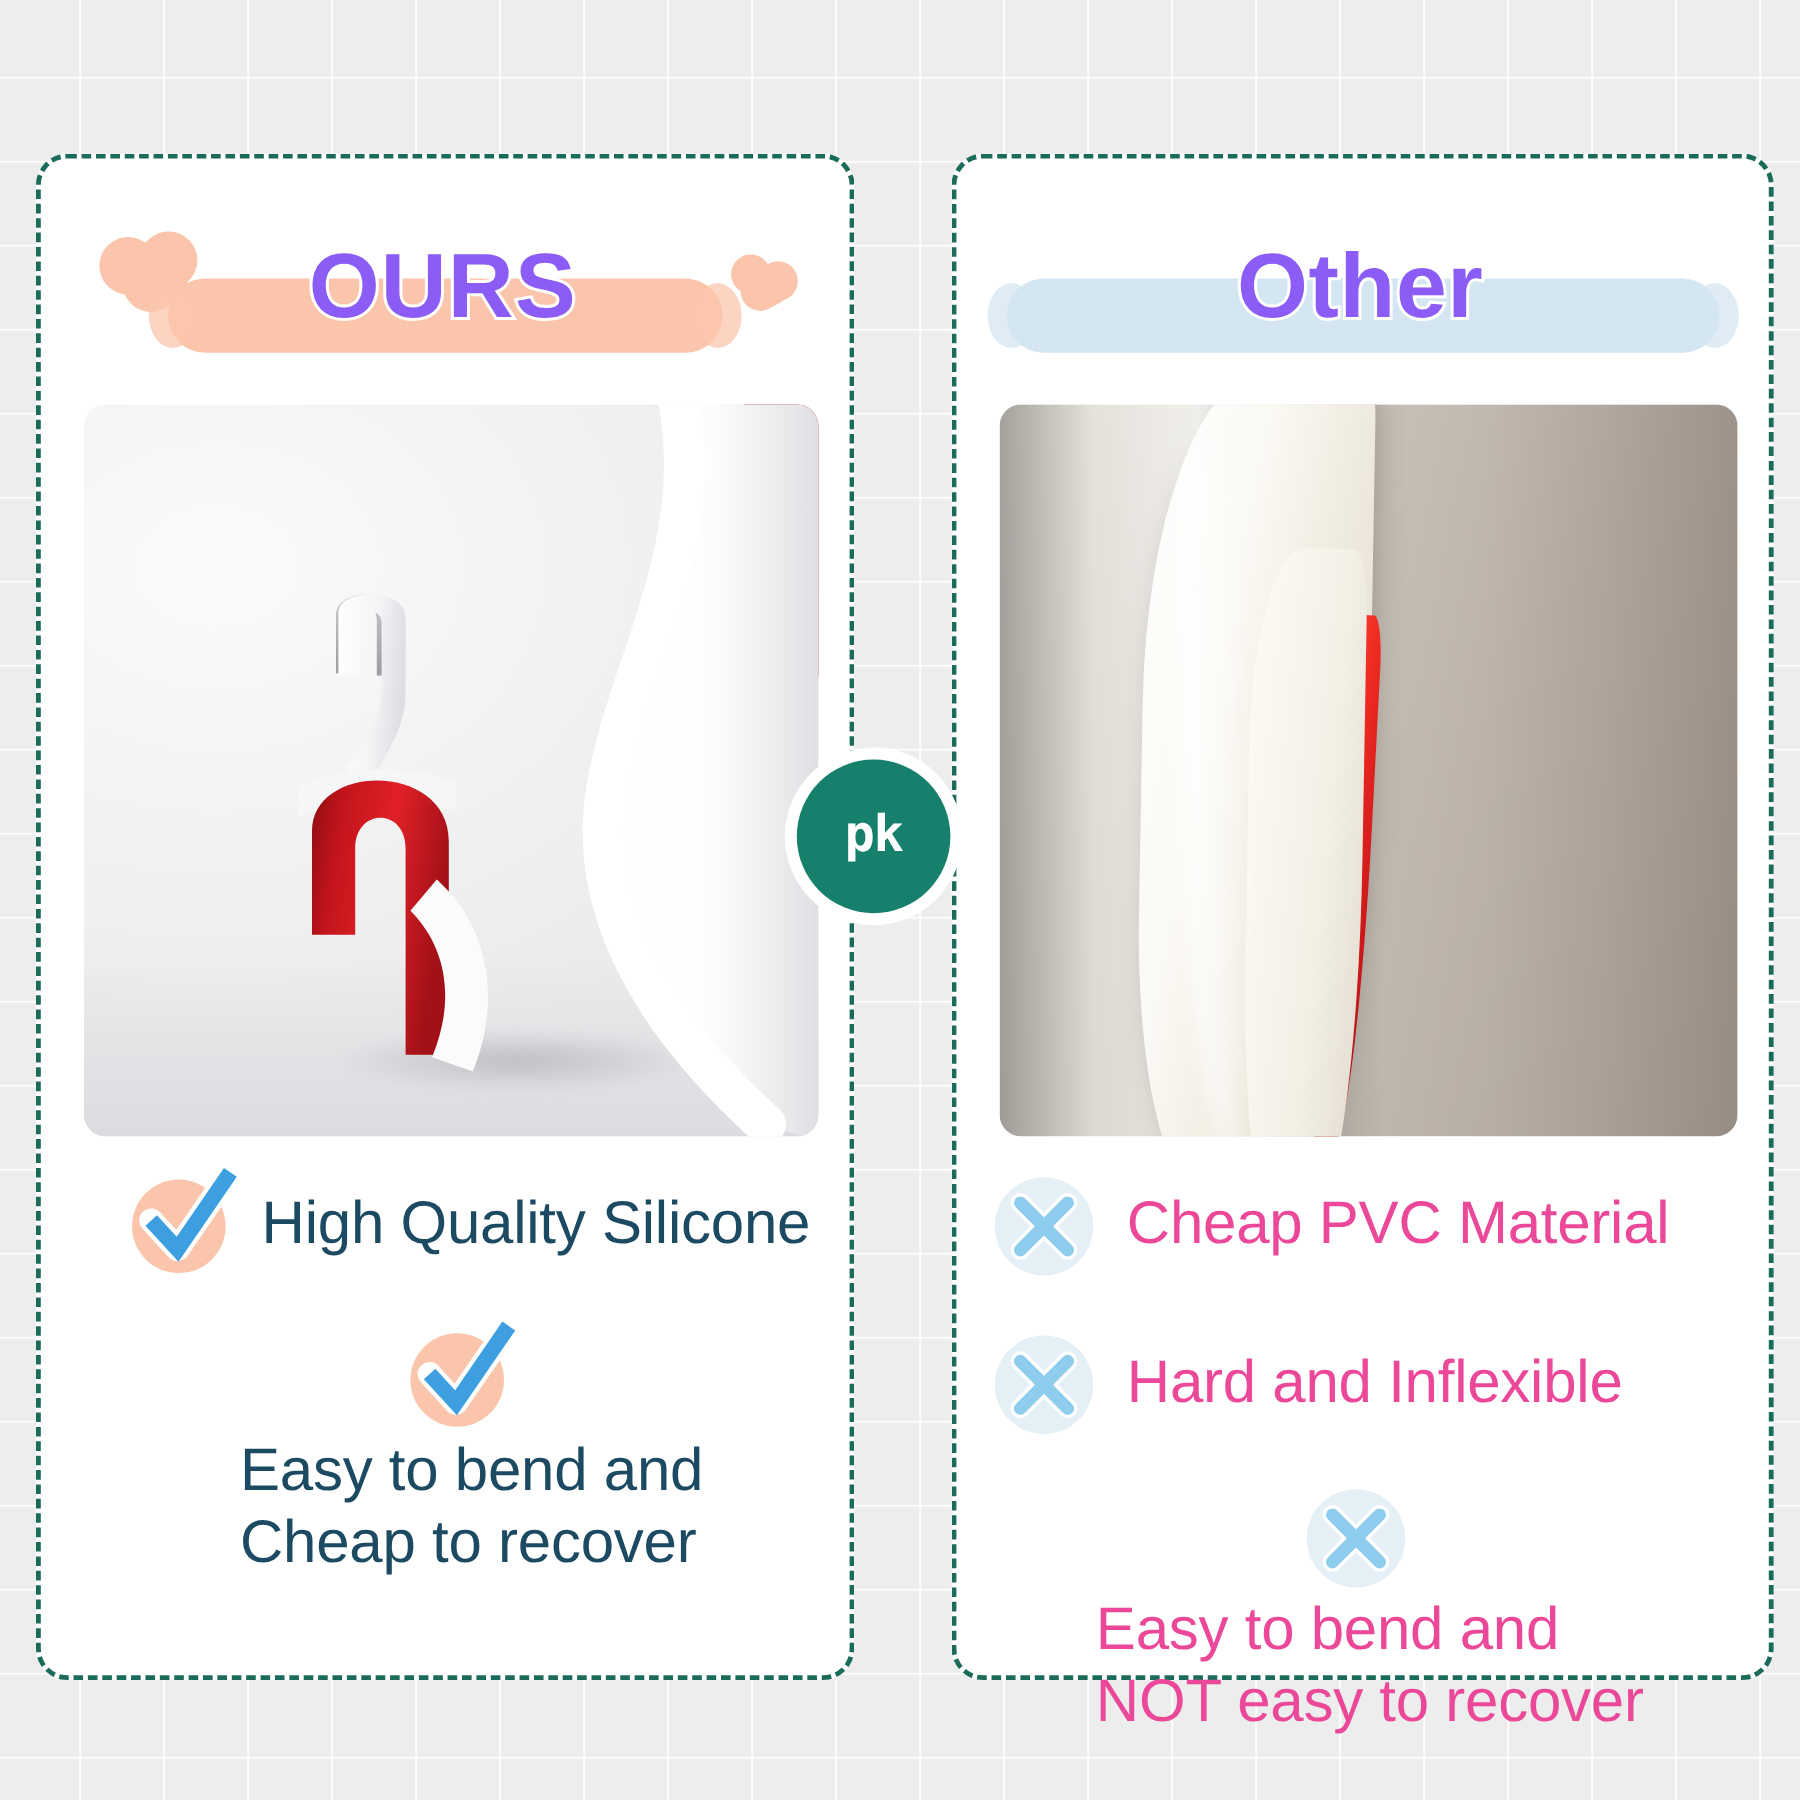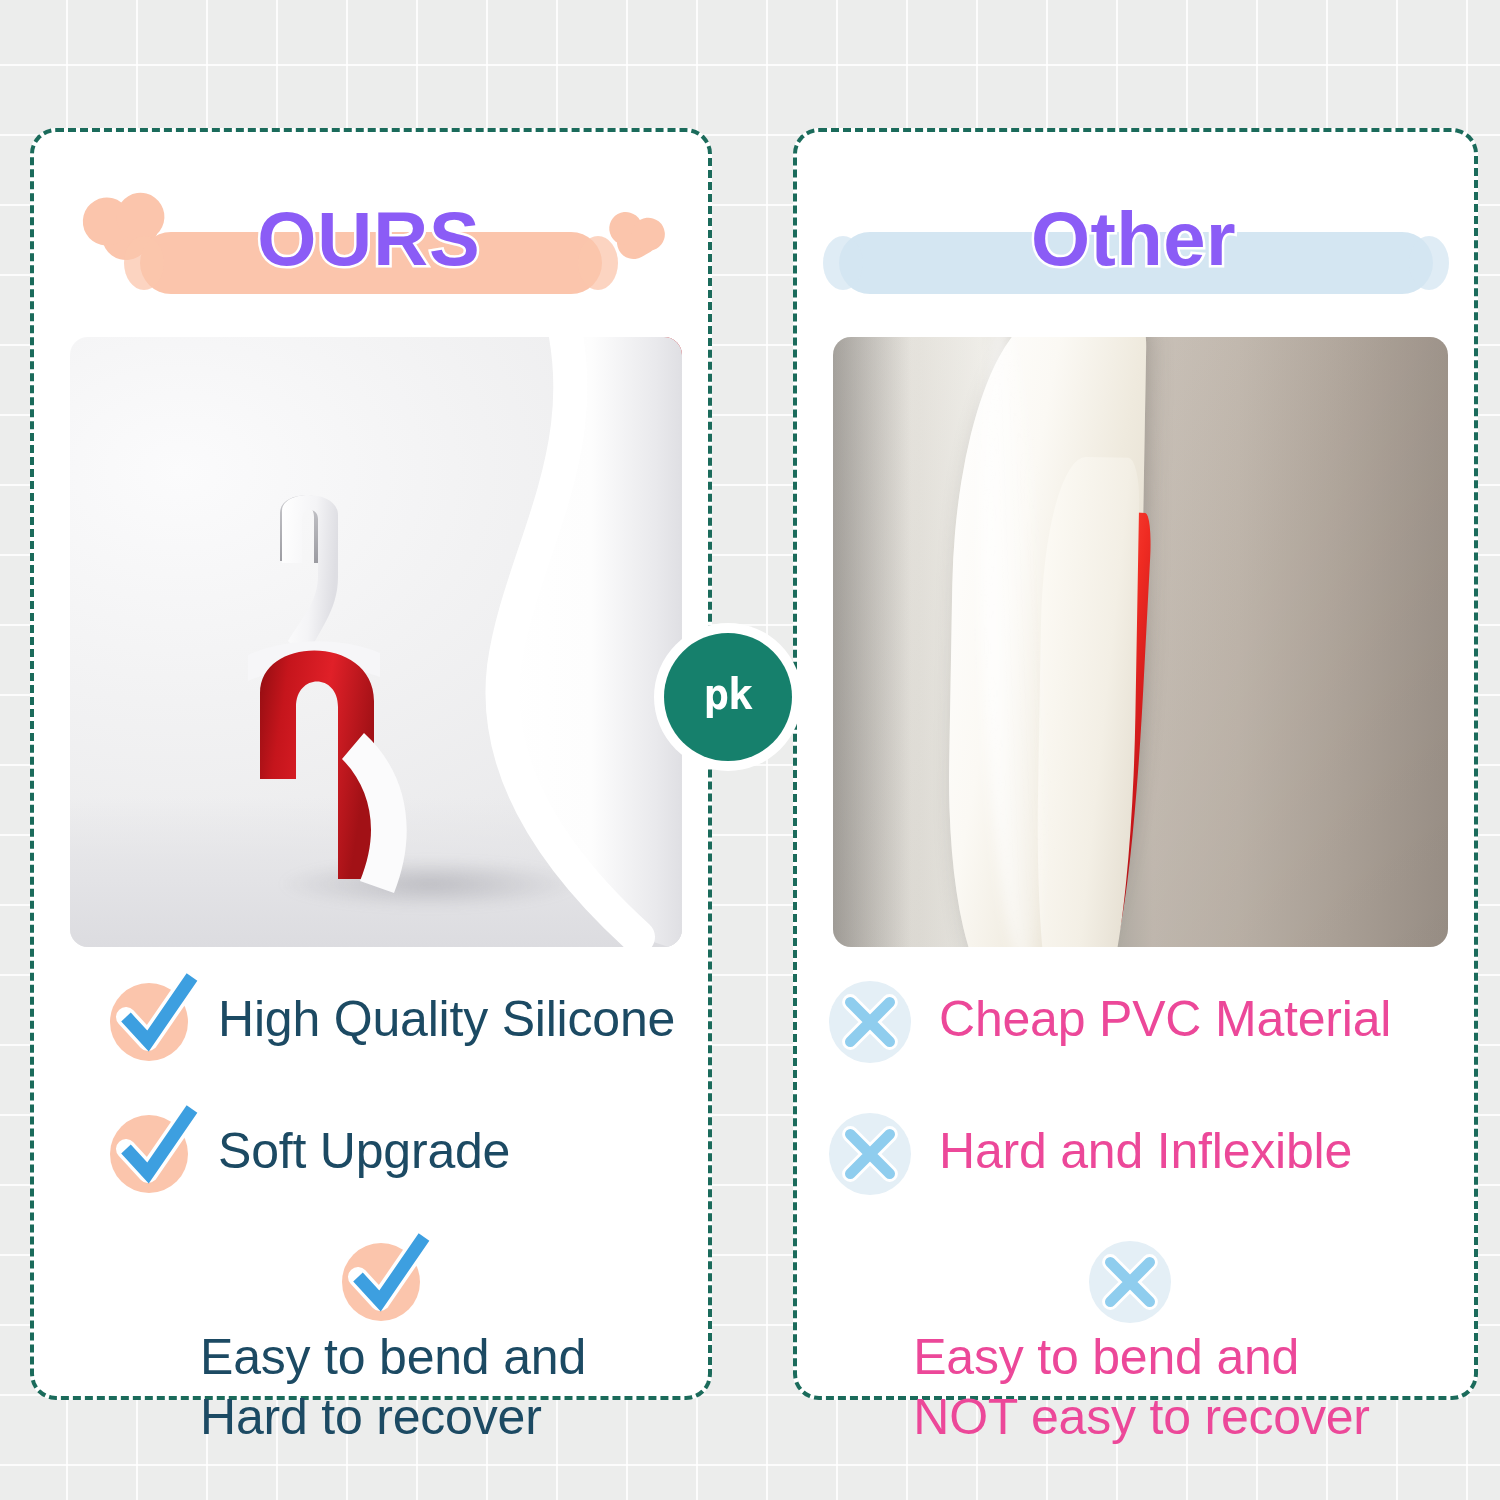--- a/index.html
+++ b/index.html
@@ -386,44 +386,32 @@
           <svg class="check-mark" viewBox="0 0 100 100">
             <path d="M20,52 L42,76 L86,12" fill="none" stroke="#ffffff" stroke-width="20" stroke-linecap="round" stroke-linejoin="round"></path>
             <path d="M20,52 L42,76 L86,12" fill="none" stroke="#3d9fe0" stroke-width="13" stroke-linecap="butt" stroke-linejoin="miter"></path>
           </svg>
         </div>
         <div class="feat-text">
           <span class="ln">High Quality Silicone</span>
         </div>
       </div>
 
-      <div class="feat-row">
-        <div class="icon-wrap">
-          <div class="disc-peach"></div>
-          <svg class="check-mark" viewBox="0 0 100 100">
-            <path d="M20,52 L42,76 L86,12" fill="none" stroke="#ffffff" stroke-width="20" stroke-linecap="round" stroke-linejoin="round"></path>
-            <path d="M20,52 L42,76 L86,12" fill="none" stroke="#3d9fe0" stroke-width="13" stroke-linecap="butt" stroke-linejoin="miter"></path>
-          </svg>
-        </div>
-        <div class="feat-text">
-          <span class="ln">Soft Upgrade</span>
-        </div>
-      </div>
 
       <div class="feat-row tall">
         <div class="icon-wrap">
           <div class="disc-peach"></div>
           <svg class="check-mark" viewBox="0 0 100 100">
             <path d="M20,52 L42,76 L86,12" fill="none" stroke="#ffffff" stroke-width="20" stroke-linecap="round" stroke-linejoin="round"></path>
             <path d="M20,52 L42,76 L86,12" fill="none" stroke="#3d9fe0" stroke-width="13" stroke-linecap="butt" stroke-linejoin="miter"></path>
           </svg>
         </div>
         <div class="feat-text">
           <span class="ln">Easy to bend and</span>
-          <span class="ln">Hard to recover</span>
+          <span class="ln">Cheap to recover</span>
         </div>
       </div>
 
     </div>
   </div>
 
   <div class="card right">
 
     <div class="header-zone">
       <div class="hl-bar"></div>

